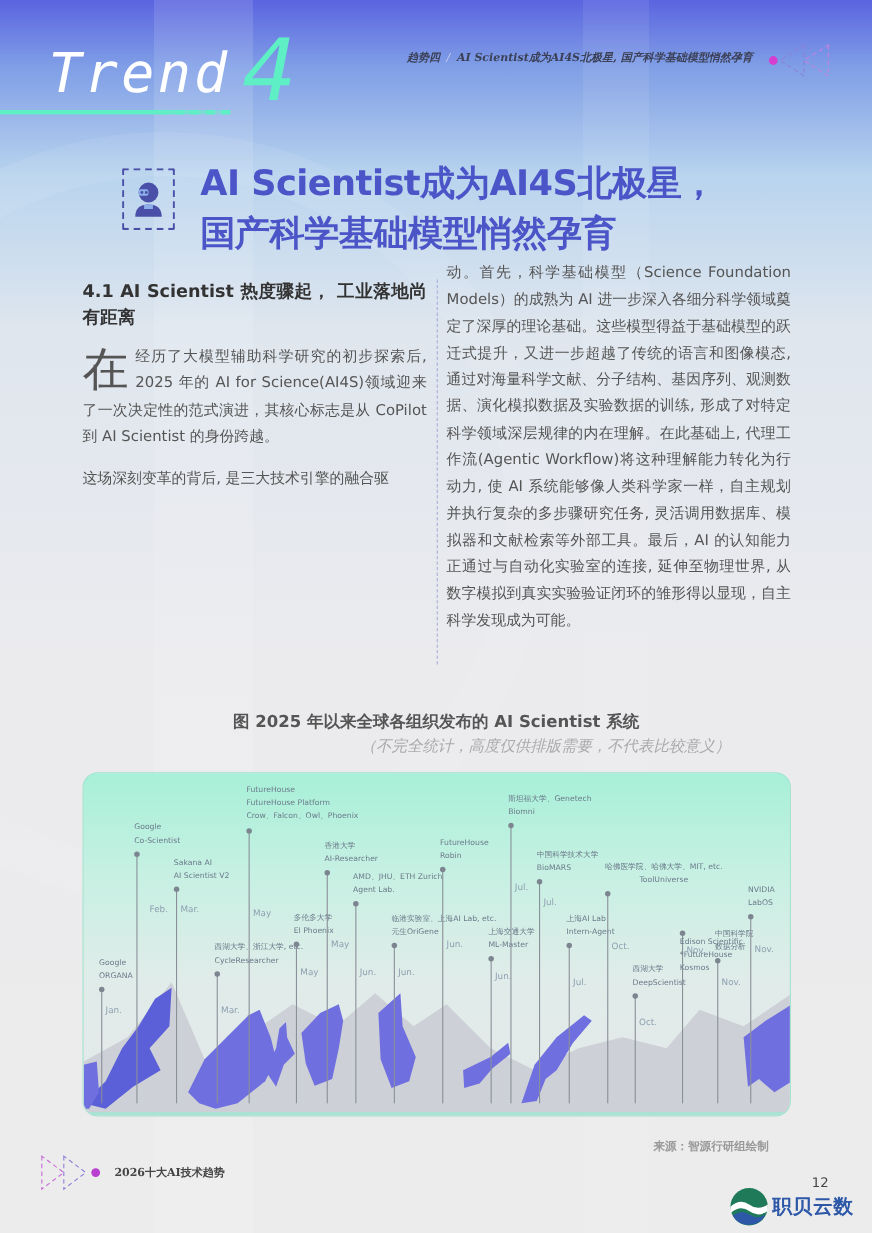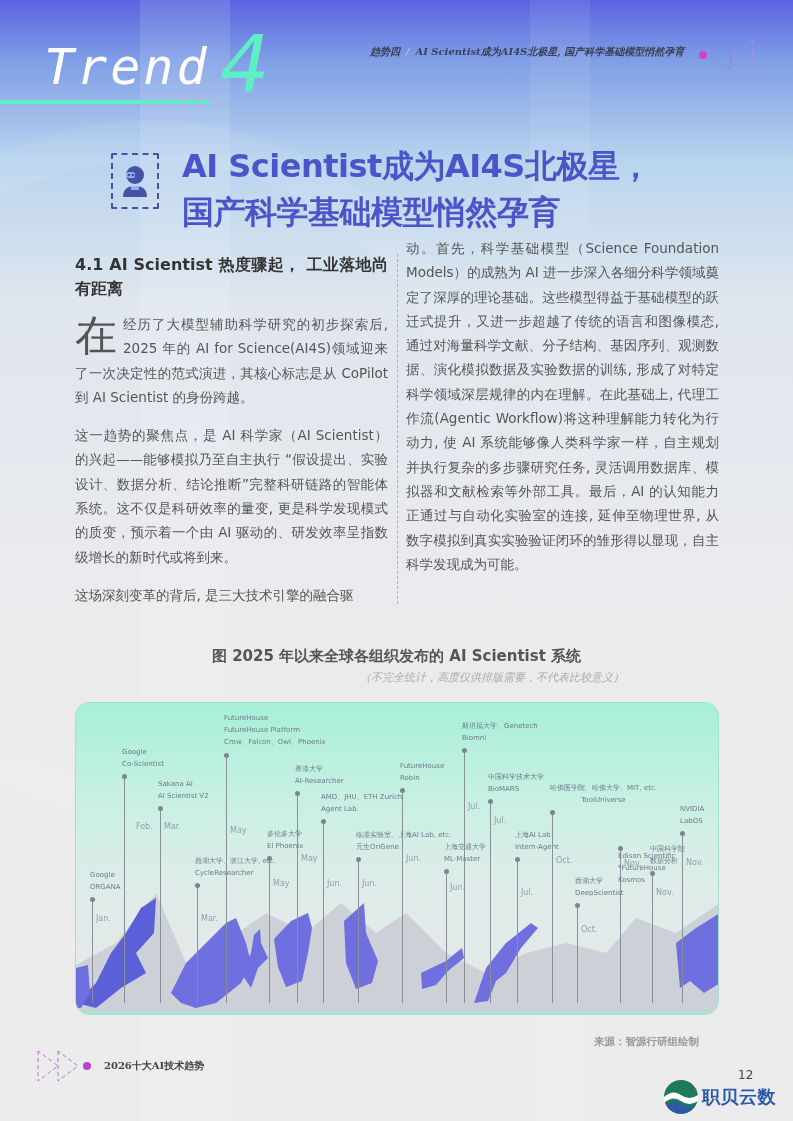--- a/index.html
+++ b/index.html
@@ -67,22 +67,22 @@
     float: left; font-family: "DejaVu Serif", serif; font-size: 42px; line-height: 44px;
     color: #555; margin: 2px 6px 0 0; height: 46px;
   }
 
   
   .fig-title {
     position: absolute; left: 0; width: 793px; top: 647px; text-align: center;
     font-size: 15px; font-weight: bold; color: #555;
   }
   .fig-note {
-    position: absolute; left: 360px; top: 670px;
-    font-size: 11px; font-style: italic; color: #aaa;
+    position: absolute; left: 328px; top: 670px;
+    font-size: 14px; font-style: italic; color: #aaa;
   }
   .fig-box {
     position: absolute; left: 75px; top: 702px; width: 644px; height: 313px;
     border-radius: 14px; border: 1px solid #9fe3cc;
     background: linear-gradient(180deg, #a7f0d8 0%, #c7f0e3 30%, #e0ece9 60%, #e4e8ea 100%);
     overflow: hidden;
   }
   .fig-box svg.mountains { position:absolute; left:0; top:0; }
   .tl-item { position: absolute; }
   .tl-label { position: absolute; font-size: 7px; color: #6b7a8a; line-height: 12px; white-space: nowrap; }
@@ -141,21 +141,20 @@
 <div class="section-title">
   <div>AI Scientist成为AI4S北极星，</div>
   <div>国产科学基础模型悄然孕育</div>
 </div>
 
 <div class="col col-left">
   <div class="subhead">4.1 AI Scientist 热度骤起， 工业落地尚有距离</div>
   <div class="para">
     <span class="dropcap">在</span><span>经历了大模型辅助科学研究的初步探索后, 2025 年的 AI for Science(AI4S)领域迎来了一次决定性的范式演进，其核心标志是从 CoPilot 到 AI Scientist 的身份跨越。</span>
   </div>
-  <div class="para">这一趋势的聚焦点，是 AI 科学家（AI Scientist）的兴起——能够模拟乃至自主执行 “假设提出、实验设计、数据分析、结论推断”完整科研链路的智能体系统。这不仅是科研效率的量变, 更是科学发现模式的质变，预示着一个由 AI 驱动的、研发效率呈指数级增长的新时代或将到来。</div>
   <div class="para">这场深刻变革的背后, 是三大技术引擎的融合驱</div>
 </div>
 <div class="col-divider"></div>
 
 <div class="col col-right">
   <div class="para">动。首先，科学基础模型（Science Foundation Models）的成熟为 AI 进一步深入各细分科学领域奠定了深厚的理论基础。这些模型得益于基础模型的跃迁式提升，又进一步超越了传统的语言和图像模态, 通过对海量科学文献、分子结构、基因序列、观测数据、演化模拟数据及实验数据的训练, 形成了对特定科学领域深层规律的内在理解。在此基础上, 代理工作流(Agentic Workflow)将这种理解能力转化为行动力, 使 AI 系统能够像人类科学家一样，自主规划并执行复杂的多步骤研究任务, 灵活调用数据库、模拟器和文献检索等外部工具。最后，AI 的认知能力正通过与自动化实验室的连接, 延伸至物理世界, 从数字模拟到真实实验验证闭环的雏形得以显现，自主科学发现成为可能。</div>
 </div>
 
 <div class="fig-title">图 2025 年以来全球各组织发布的 AI Scientist 系统</div>
 <div class="fig-note">（不完全统计，高度仅供排版需要，不代表比较意义）</div>

